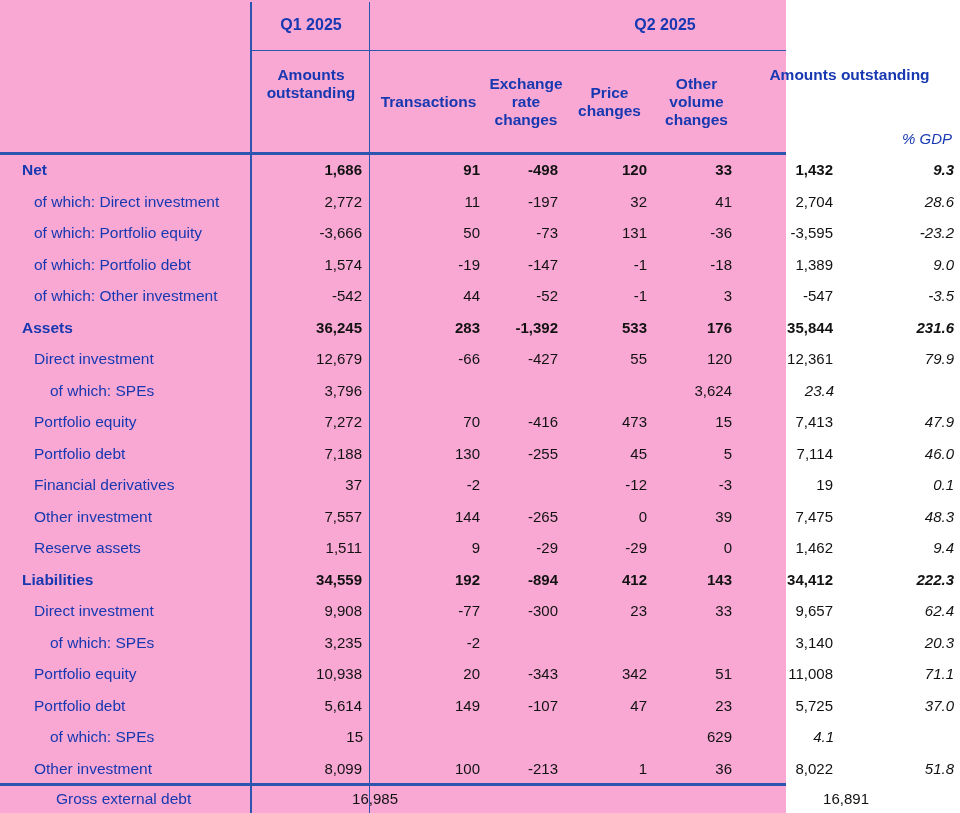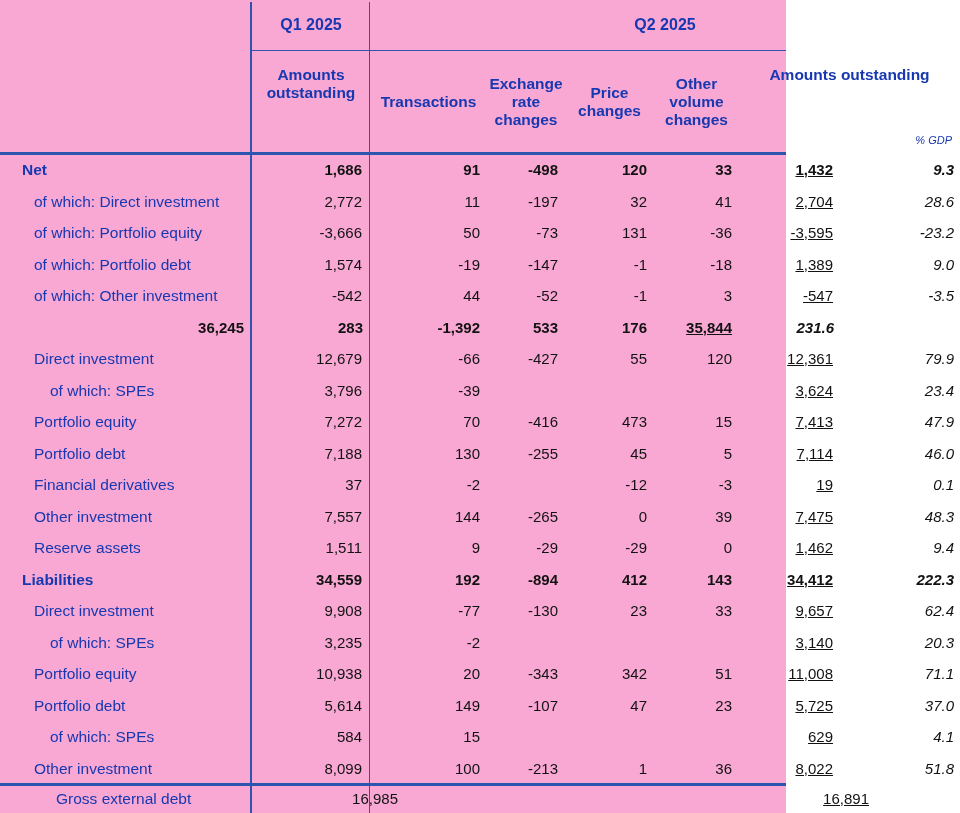--- a/index.html
+++ b/index.html
@@ -21,30 +21,30 @@
   
   .hdr-a{height:50px;}
   .hdr-b{height:104px;}
   .hcell{color:var(--accent,#1738b0);font-weight:bold;font-size:16px;
          display:flex;align-items:center;justify-content:center;text-align:center;}
   .hdr-b .hcell{font-size:15.5px;line-height:1.15;}
   .span-q2{grid-column:3 / 9;}
   .q1sub{align-items:flex-start;padding-top:16px;}
   .merged-amt{grid-column:7 / 9;position:relative;align-items:flex-start;padding-top:16px;}
   .gdp-unit{position:absolute;right:8px;bottom:7px;font-weight:normal;font-style:italic;
-            font-size:11px;color:var(--accent,#1738b0);}
+            font-size:15px;color:var(--accent,#1738b0);}
   
   .row{height:31.5px;line-height:31.5px;font-size:15.5px;}
   .row .label{color:var(--accent,#1738b0);padding-left:8px;white-space:nowrap;overflow:hidden;}
   .row .label.ind1{padding-left:34px;}
   .row .label.ind2{padding-left:50px;}
   .row .num{text-align:right;white-space:nowrap;font-size:15px;}
   .row .c1{padding-right:8px;}
   .row .c2,.row .c3,.row .c4,.row .c5{padding-right:7px;}
-  .row .c6{padding-right:7px;text-decoration:underline;}
+  .row .c6{padding-right:7px;}
   .row .c7{padding-right:6px;font-style:italic;}
   .row.bold .label,.row.bold .num{font-weight:bold;padding-left:22px;}
   .row.last{height:29px;line-height:28px;padding-top:1px;padding-left:36px;}
   .row.last .label{padding-left:20px;}
 </style>
 </head>
 <body>
 
 <div id="tbl">
 
@@ -112,20 +112,21 @@
         <div class="label ind1">of which: Other investment</div>
         <div class="num c1">-542</div>
         <div class="num c2">44</div>
         <div class="num c3">-52</div>
         <div class="num c4">-1</div>
         <div class="num c5">3</div>
         <div class="num c6">-547</div>
         <div class="num c7">-3.5</div>
       </div>
       <div class="grid row bold">
+        <div class="label">Assets</div>
         <div class="num c1">36,245</div>
         <div class="num c2">283</div>
         <div class="num c3">-1,392</div>
         <div class="num c4">533</div>
         <div class="num c5">176</div>
         <div class="num c6">35,844</div>
         <div class="num c7">231.6</div>
       </div>
       <div class="grid row">
         <div class="label ind1">Direct investment</div>
@@ -133,21 +134,20 @@
         <div class="num c2">-66</div>
         <div class="num c3">-427</div>
         <div class="num c4">55</div>
         <div class="num c5">120</div>
         <div class="num c6">12,361</div>
         <div class="num c7">79.9</div>
       </div>
       <div class="grid row">
         <div class="label ind2">of which: SPEs</div>
         <div class="num c1">3,796</div>
-        <div class="num c2">-39</div>
         <div class="num c3"></div>
         <div class="num c4"></div>
         <div class="num c5"></div>
         <div class="num c6">3,624</div>
         <div class="num c7">23.4</div>
       </div>
       <div class="grid row">
         <div class="label ind1">Portfolio equity</div>
         <div class="num c1">7,272</div>
         <div class="num c2">70</div>
@@ -204,21 +204,21 @@
         <div class="num c3">-894</div>
         <div class="num c4">412</div>
         <div class="num c5">143</div>
         <div class="num c6">34,412</div>
         <div class="num c7">222.3</div>
       </div>
       <div class="grid row">
         <div class="label ind1">Direct investment</div>
         <div class="num c1">9,908</div>
         <div class="num c2">-77</div>
-        <div class="num c3">-130</div>
+        <div class="num c3">-300</div>
         <div class="num c4">23</div>
         <div class="num c5">33</div>
         <div class="num c6">9,657</div>
         <div class="num c7">62.4</div>
       </div>
       <div class="grid row">
         <div class="label ind2">of which: SPEs</div>
         <div class="num c1">3,235</div>
         <div class="num c2">-2</div>
         <div class="num c3"></div>
@@ -242,21 +242,20 @@
         <div class="num c1">5,614</div>
         <div class="num c2">149</div>
         <div class="num c3">-107</div>
         <div class="num c4">47</div>
         <div class="num c5">23</div>
         <div class="num c6">5,725</div>
         <div class="num c7">37.0</div>
       </div>
       <div class="grid row">
         <div class="label ind2">of which: SPEs</div>
-        <div class="num c1">584</div>
         <div class="num c2">15</div>
         <div class="num c3"></div>
         <div class="num c4"></div>
         <div class="num c5"></div>
         <div class="num c6">629</div>
         <div class="num c7">4.1</div>
       </div>
       <div class="grid row">
         <div class="label ind1">Other investment</div>
         <div class="num c1">8,099</div>

